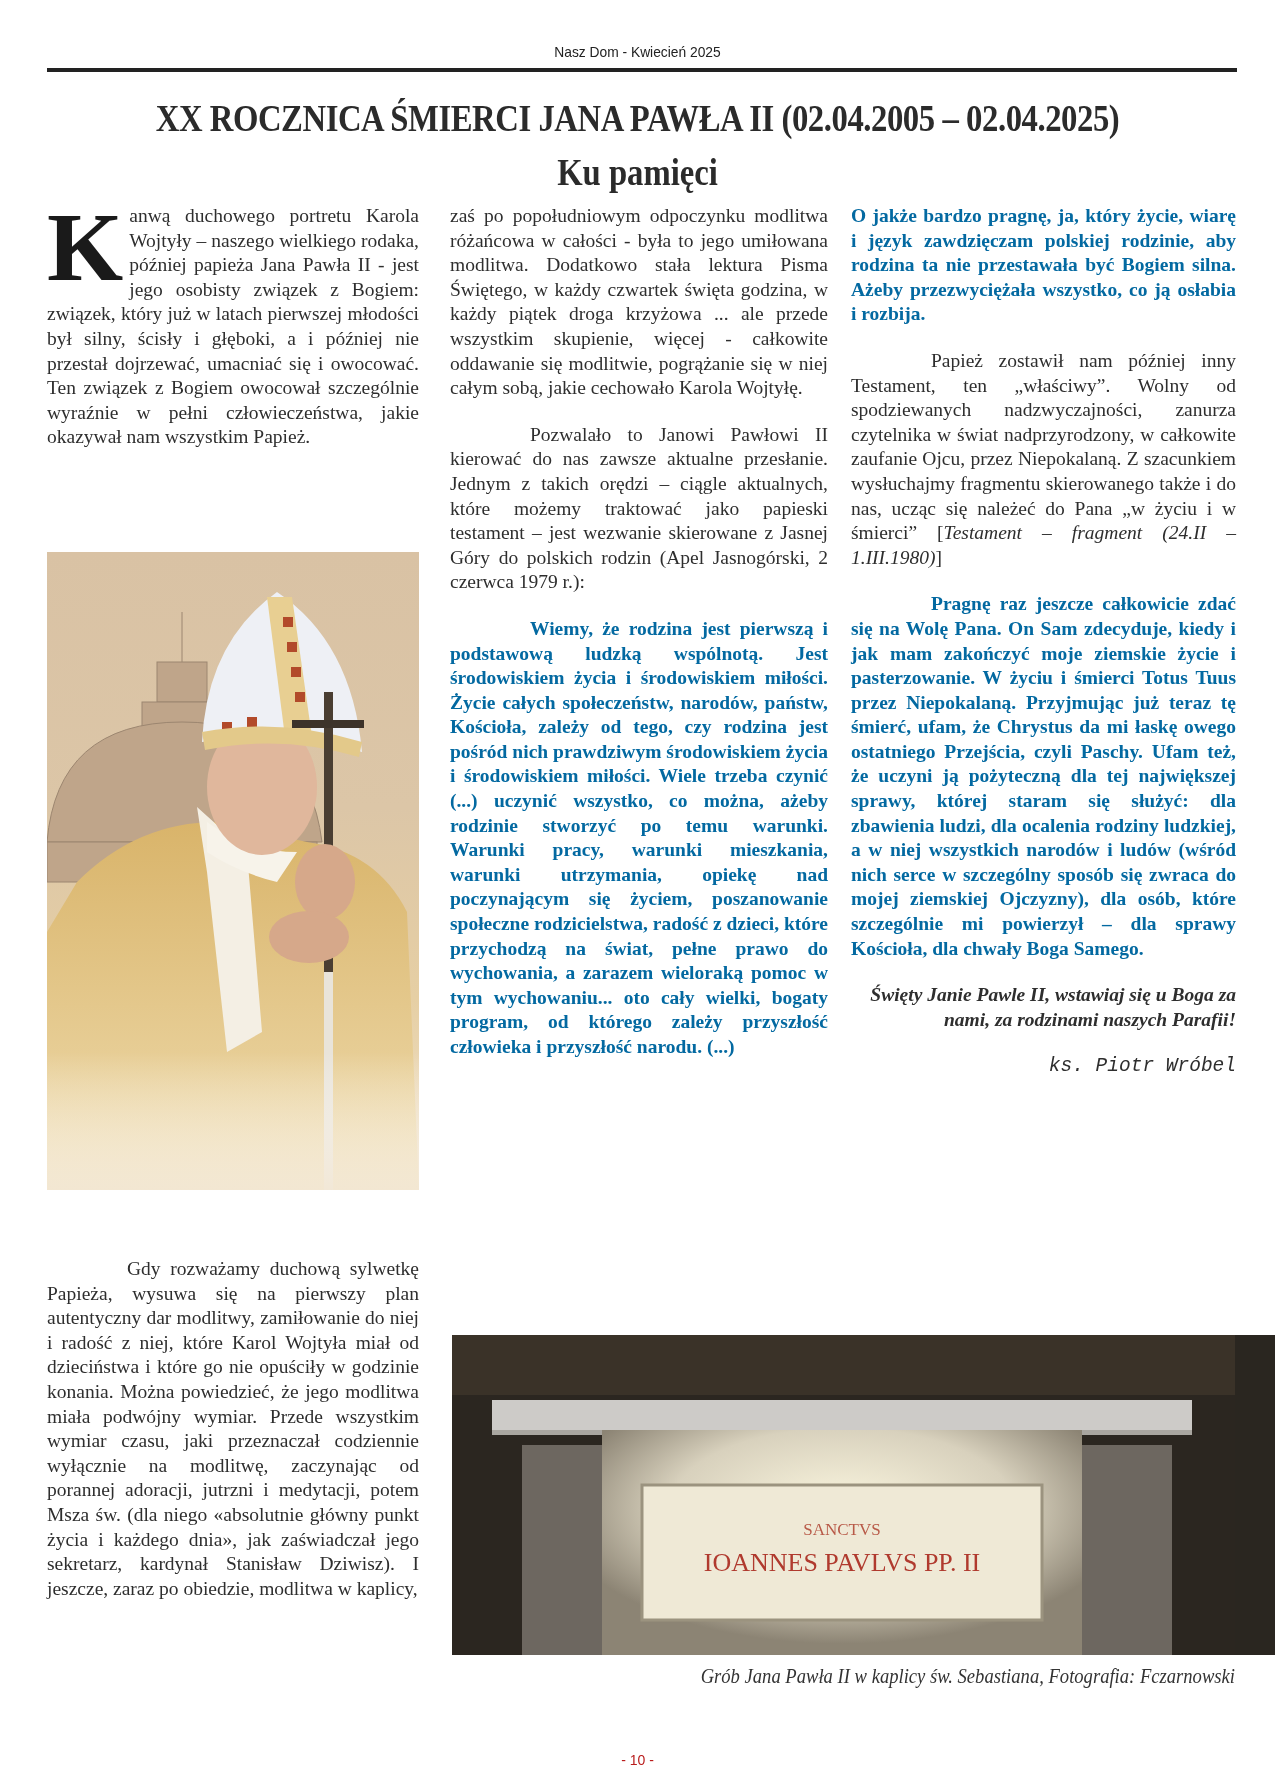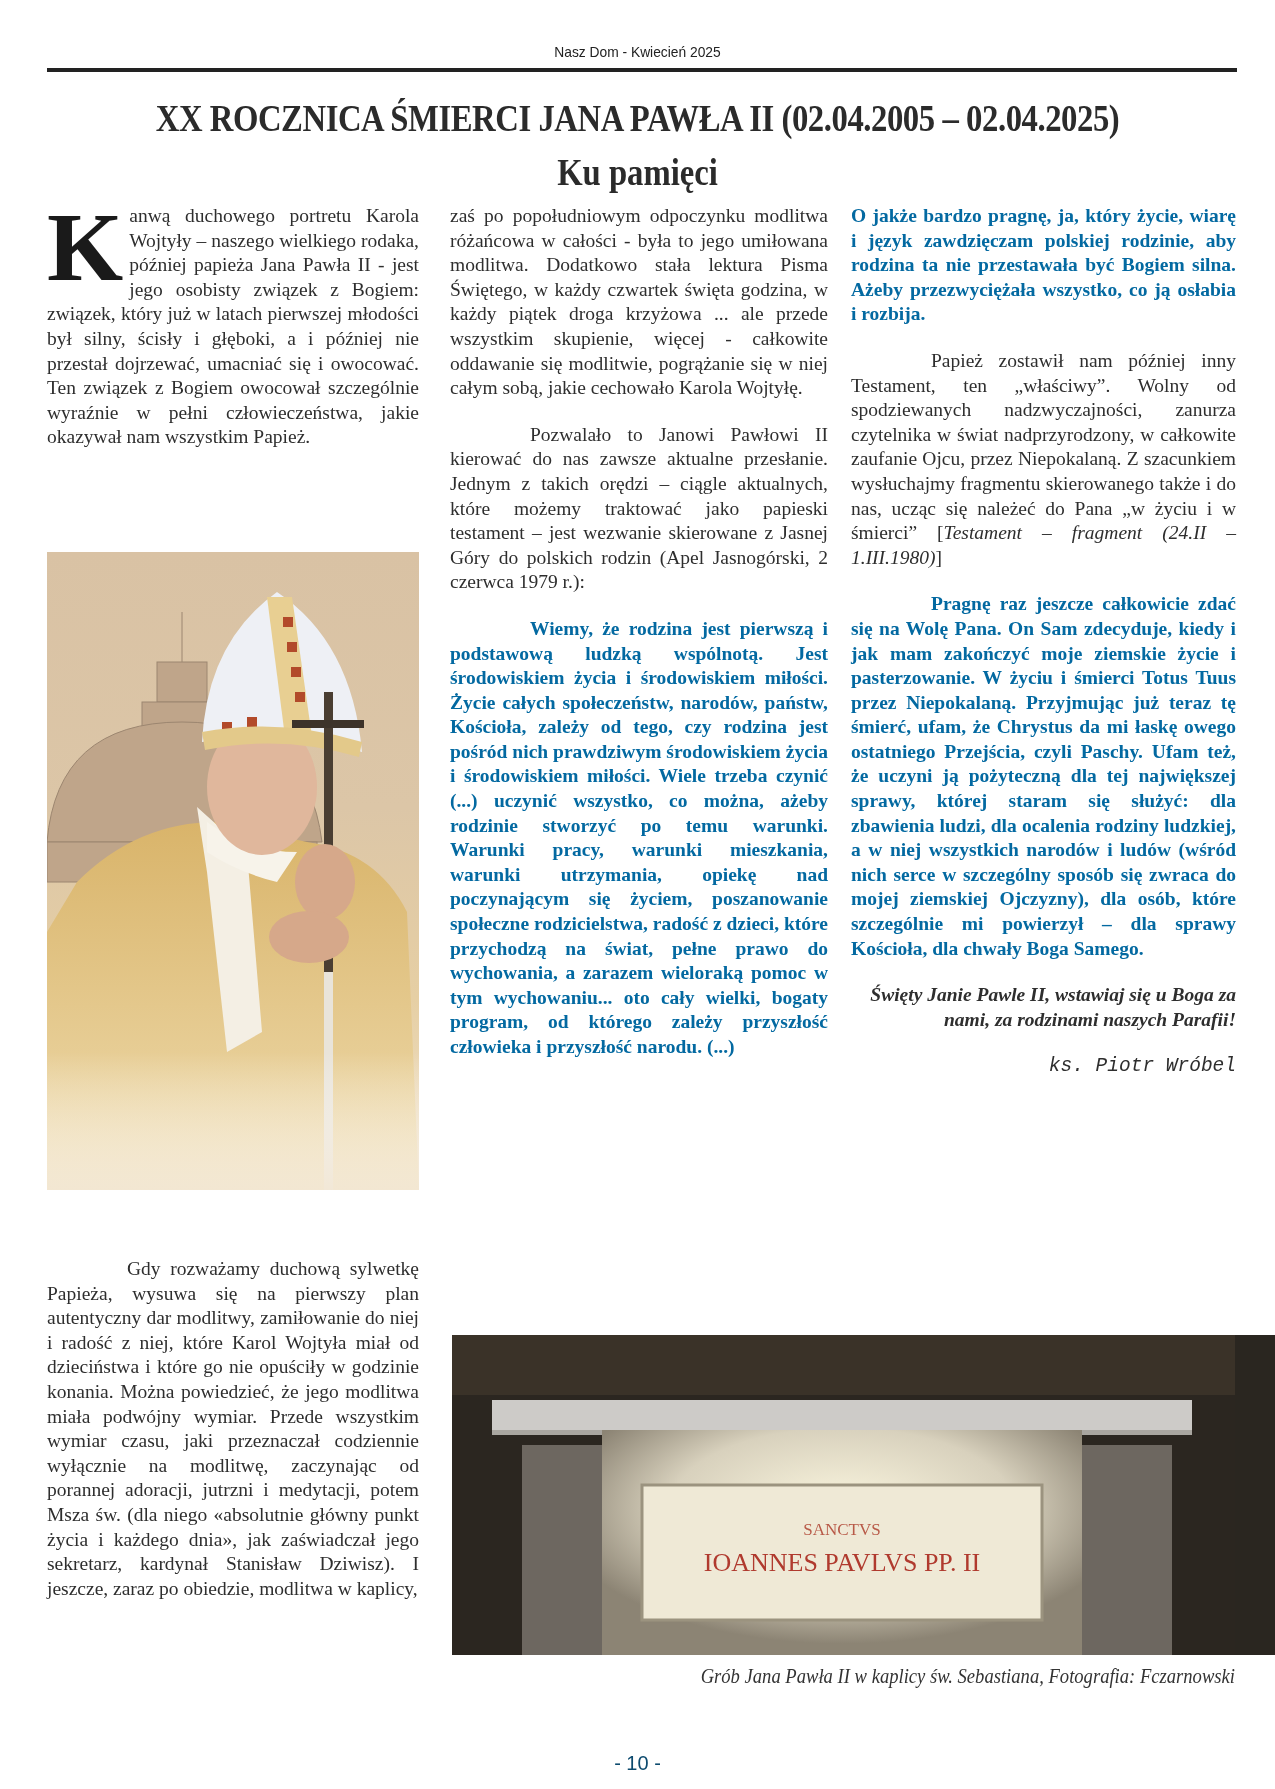--- a/index.html
+++ b/index.html
@@ -54,21 +54,21 @@
     position: absolute; left: 452px; top: 1335px; width: 944px; height: 320px; overflow: hidden;
     background: #2a2620;
   }
   .caption {
     position: absolute; left: 452px; top: 1665px; width: 783px; text-align: right;
     font-family: "Liberation Serif", serif; font-style: italic; font-size: 20px; color: #333;
     transform: scaleX(0.93); transform-origin: right;
   }
   .page-number {
     position: absolute; left: 0; top: 1752px; width: 1275px; text-align: center;
-    font-family: "Liberation Sans", sans-serif; font-size: 20px; color: #0c4a6e;
+    font-family: "Liberation Sans", sans-serif; font-size: 14px; color: #b91c1c;
   }
   .tomb-label { font-family: "Liberation Serif", serif; }
 </style>
 </head>
 <body>
 
 <div class="running-head">Nasz Dom - Kwiecień 2025</div>
 <div class="head-rule"></div>
 
 <h1 class="title">XX ROCZNICA ŚMIERCI JANA PAWŁA II (02.04.2005 – 02.04.2025)</h1>

